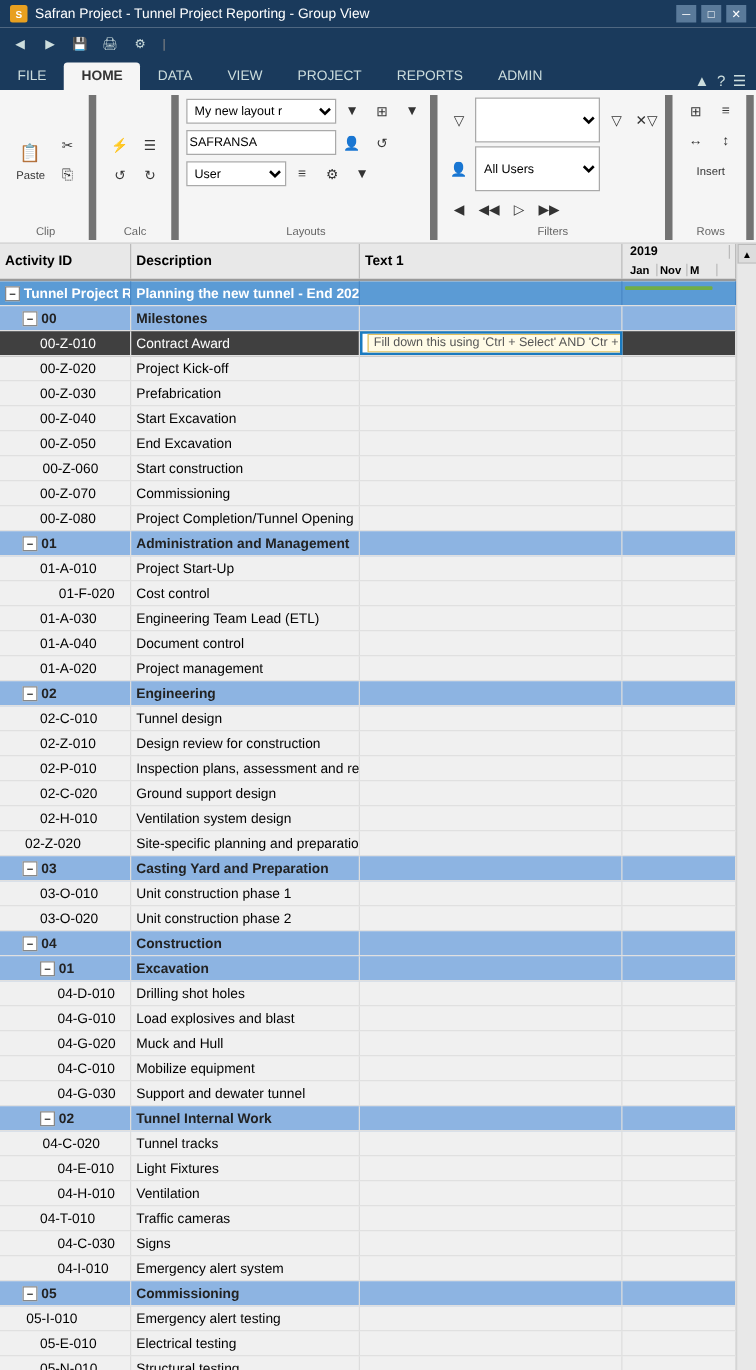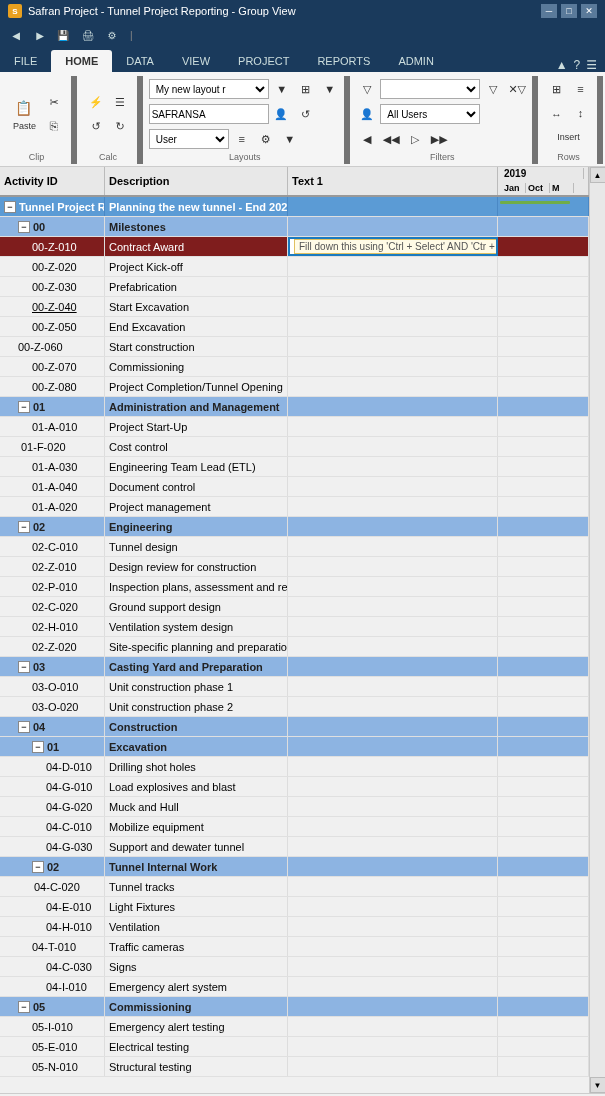--- a/index.html
+++ b/index.html
@@ -27,41 +27,41 @@
     .ribbon-group { display: flex; flex-direction: column; align-items: center; border-right: 6px solid #737373; padding: 2px 6px; min-width: fit-content; }
     .ribbon-group-label { font-size: 9px; color: #666; text-align: center; width: 100%; margin-top: auto; padding-top: 2px; }
     .ribbon-group-content { display: flex; align-items: center; gap: 2px; flex: 1; }
     .ribbon-btn { display: flex; flex-direction: column; align-items: center; justify-content: center; padding: 2px 4px; border: 1px solid transparent; border-radius: 2px; cursor: pointer; min-width: 28px; height: 52px; font-size: 9px; color: #333; background: transparent; gap: 2px; }
     .ribbon-btn-icon { width: 22px; height: 22px; display: flex; align-items: center; justify-content: center; font-size: 14px; }
     .ribbon-btn-small { display: flex; align-items: center; justify-content: center; width: 22px; height: 22px; border: 1px solid transparent; border-radius: 2px; cursor: pointer; font-size: 11px; color: #333; background: transparent; }
     .layout-row { display: flex; align-items: center; gap: 2px; }
     .layout-select { height: 20px; font-size: 10px; border: 1px solid #aaa; background: white; padding: 0 2px; width: 120px; }
     .layout-select-small { height: 20px; font-size: 10px; border: 1px solid #aaa; background: white; padding: 0 2px; width: 80px; }
     .filter-row { display: flex; align-items: center; gap: 2px; }
-    .filter-select { height: 20px; font-size: 10px; border: 1px solid #aaa; background: white; padding: 0 2px; width: 100px; }
+    .filter-select { height: 36px; font-size: 10px; border: 1px solid #aaa; background: white; padding: 0 2px; width: 100px; }
     
     
     .table-container { display: flex; height: calc(1096px - 170px); overflow: hidden; }
     .table-main { flex: 1; overflow: hidden; display: flex; flex-direction: column; }
     
     
     .col-header-row { display: flex; background: #e8e8e8; border-bottom: 2px solid #999; height: 30px; }
     .col-header { padding: 0 4px; display: flex; align-items: center; font-weight: 600; font-size: 11px; border-right: 1px solid #bbb; overflow: hidden; white-space: nowrap; }
     
     .col-activity { width: 105px; min-width: 105px; }
     .col-description { width: 183px; min-width: 183px; }
     .col-text1 { width: 210px; min-width: 210px; }
     .col-gantt { flex: 1; }
     
     
     .table-body { overflow-y: auto; overflow-x: hidden; flex: 1; }
     .table-row { display: flex; height: 20px; border-bottom: 1px solid #e0e0e0; }
     .table-row.group-row { background: #5b9bd5; color: white; font-weight: 600; }
     .table-row.subgroup-row { background: #8db4e2; color: #222; font-weight: 600; }
-    .table-row.selected-row { background: #7f1d1d; color: white; }
+    .table-row.selected-row { background: #404040; color: white; }
     .table-cell { padding: 0 4px; display: flex; align-items: center; border-right: 1px solid #ddd; overflow: hidden; white-space: nowrap; font-size: 11px; }
     .table-row.group-row .table-cell { border-right-color: #4a88c5; }
     
     .collapse-btn { width: 12px; height: 12px; border: 1px solid #888; background: white; display: inline-flex; align-items: center; justify-content: center; font-size: 9px; cursor: pointer; margin-right: 3px; color: #333; flex-shrink: 0; }
     
     .scrollbar-area { height: 16px; background: #f0f0f0; border-top: 1px solid #ccc; display: flex; align-items: center; padding: 0 4px; }
     
     .edit-cell { border: 2px solid #1a7abf !important; background: white !important; }
     
     .text-hint { font-size: 10px; color: #555; background: #fffbe6; border: 1px solid #e0c060; padding: 1px 4px; position: absolute; left: 0; top: 0; white-space: nowrap; }
@@ -220,21 +220,21 @@
       <div class="col-header col-activity">Activity ID</div>
       <div class="col-header col-description">Description</div>
       <div class="col-header col-text1">Text 1</div>
       <div class="col-header col-gantt">
         <div style="display:flex;flex-direction:column;width:100%;">
           <div style="display:flex;height:14px;align-items:center;">
             <span style="font-size:10px;font-weight:700;padding:0 2px;border-right:1px solid #bbb;flex:1;">2019</span>
           </div>
           <div style="display:flex;height:16px;align-items:center;">
             <span style="font-size:9px;padding:0 2px;border-right:1px solid #bbb;width:24px;">Jan</span>
-            <span style="font-size:9px;padding:0 2px;border-right:1px solid #bbb;width:24px;">Oct</span>
+            <span style="font-size:9px;padding:0 2px;border-right:1px solid #bbb;width:24px;">Nov</span>
             <span style="font-size:9px;padding:0 2px;border-right:1px solid #bbb;width:24px;">M</span>
           </div>
         </div>
       </div>
     </div>
 
     <div class="table-body" id="table-body">
     <div class="table-row group-row">
           <div class="table-cell col-activity" style="padding-left: 4px;">
             <span class="collapse-btn">−</span>
@@ -275,111 +275,111 @@
         </div>
         <div class="table-row">
           <div class="table-cell col-activity" style="padding-left: 32px;">
             <span>00-Z-030</span>
           </div>
           <div class="table-cell col-description">Prefabrication</div>
           <div class="table-cell col-text1" style="position: relative;"></div>
           <div class="table-cell col-gantt" style="padding: 0px; position: relative; overflow: hidden;"></div>
         </div>
         <div class="table-row">
-          <div class="table-cell col-activity" style="padding-left: 32px; text-decoration: underline;">
+          <div class="table-cell col-activity" style="padding-left: 32px;">
             <span>00-Z-040</span>
           </div>
           <div class="table-cell col-description">Start Excavation</div>
           <div class="table-cell col-text1" style="position: relative;"></div>
           <div class="table-cell col-gantt" style="padding: 0px; position: relative; overflow: hidden;"></div>
         </div>
         <div class="table-row">
           <div class="table-cell col-activity" style="padding-left: 32px;">
             <span>00-Z-050</span>
           </div>
           <div class="table-cell col-description">End Excavation</div>
           <div class="table-cell col-text1" style="position: relative;"></div>
           <div class="table-cell col-gantt" style="padding: 0px; position: relative; overflow: hidden;"></div>
         </div>
         <div class="table-row">
+          <div class="table-cell col-activity" style="padding-left: 34px;">
+            <span>00-Z-060</span>
+          </div>
+          <div class="table-cell col-description">Start construction</div>
+          <div class="table-cell col-text1" style="position: relative;"></div>
+          <div class="table-cell col-gantt" style="padding: 0px; position: relative; overflow: hidden;"></div>
+        </div>
+        <div class="table-row">
+          <div class="table-cell col-activity" style="padding-left: 32px;">
+            <span>00-Z-070</span>
+          </div>
+          <div class="table-cell col-description">Commissioning</div>
+          <div class="table-cell col-text1" style="position: relative;"></div>
+          <div class="table-cell col-gantt" style="padding: 0px; position: relative; overflow: hidden;"></div>
+        </div>
+        <div class="table-row">
+          <div class="table-cell col-activity" style="padding-left: 32px;">
+            <span>00-Z-080</span>
+          </div>
+          <div class="table-cell col-description">Project Completion/Tunnel Opening</div>
+          <div class="table-cell col-text1" style="position: relative;"></div>
+          <div class="table-cell col-gantt" style="padding: 0px; position: relative; overflow: hidden;"></div>
+        </div>
+        <div class="table-row subgroup-row">
           <div class="table-cell col-activity" style="padding-left: 18px;">
-            <span>00-Z-060</span>
-          </div>
-          <div class="table-cell col-description">Start construction</div>
-          <div class="table-cell col-text1" style="position: relative;"></div>
-          <div class="table-cell col-gantt" style="padding: 0px; position: relative; overflow: hidden;"></div>
-        </div>
-        <div class="table-row">
-          <div class="table-cell col-activity" style="padding-left: 32px;">
-            <span>00-Z-070</span>
-          </div>
-          <div class="table-cell col-description">Commissioning</div>
-          <div class="table-cell col-text1" style="position: relative;"></div>
-          <div class="table-cell col-gantt" style="padding: 0px; position: relative; overflow: hidden;"></div>
-        </div>
-        <div class="table-row">
-          <div class="table-cell col-activity" style="padding-left: 32px;">
-            <span>00-Z-080</span>
-          </div>
-          <div class="table-cell col-description">Project Completion/Tunnel Opening</div>
+            <span class="collapse-btn">−</span>
+            <span>01</span>
+          </div>
+          <div class="table-cell col-description">Administration and Management</div>
+          <div class="table-cell col-text1" style="position: relative;"></div>
+          <div class="table-cell col-gantt" style="padding: 0px; position: relative; overflow: hidden;"></div>
+        </div>
+        <div class="table-row">
+          <div class="table-cell col-activity" style="padding-left: 32px;">
+            <span>01-A-010</span>
+          </div>
+          <div class="table-cell col-description">Project Start-Up</div>
+          <div class="table-cell col-text1" style="position: relative;"></div>
+          <div class="table-cell col-gantt" style="padding: 0px; position: relative; overflow: hidden;"></div>
+        </div>
+        <div class="table-row">
+          <div class="table-cell col-activity" style="padding-left: 47px;">
+            <span>01-F-020</span>
+          </div>
+          <div class="table-cell col-description">Cost control</div>
+          <div class="table-cell col-text1" style="position: relative;"></div>
+          <div class="table-cell col-gantt" style="padding: 0px; position: relative; overflow: hidden;"></div>
+        </div>
+        <div class="table-row">
+          <div class="table-cell col-activity" style="padding-left: 32px;">
+            <span>01-A-030</span>
+          </div>
+          <div class="table-cell col-description">Engineering Team Lead (ETL)</div>
+          <div class="table-cell col-text1" style="position: relative;"></div>
+          <div class="table-cell col-gantt" style="padding: 0px; position: relative; overflow: hidden;"></div>
+        </div>
+        <div class="table-row">
+          <div class="table-cell col-activity" style="padding-left: 32px;">
+            <span>01-A-040</span>
+          </div>
+          <div class="table-cell col-description">Document control</div>
+          <div class="table-cell col-text1" style="position: relative;"></div>
+          <div class="table-cell col-gantt" style="padding: 0px; position: relative; overflow: hidden;"></div>
+        </div>
+        <div class="table-row">
+          <div class="table-cell col-activity" style="padding-left: 32px;">
+            <span>01-A-020</span>
+          </div>
+          <div class="table-cell col-description">Project management</div>
           <div class="table-cell col-text1" style="position: relative;"></div>
           <div class="table-cell col-gantt" style="padding: 0px; position: relative; overflow: hidden;"></div>
         </div>
         <div class="table-row subgroup-row">
           <div class="table-cell col-activity" style="padding-left: 18px;">
             <span class="collapse-btn">−</span>
-            <span>01</span>
-          </div>
-          <div class="table-cell col-description">Administration and Management</div>
-          <div class="table-cell col-text1" style="position: relative;"></div>
-          <div class="table-cell col-gantt" style="padding: 0px; position: relative; overflow: hidden;"></div>
-        </div>
-        <div class="table-row">
-          <div class="table-cell col-activity" style="padding-left: 32px;">
-            <span>01-A-010</span>
-          </div>
-          <div class="table-cell col-description">Project Start-Up</div>
-          <div class="table-cell col-text1" style="position: relative;"></div>
-          <div class="table-cell col-gantt" style="padding: 0px; position: relative; overflow: hidden;"></div>
-        </div>
-        <div class="table-row">
-          <div class="table-cell col-activity" style="padding-left: 21px;">
-            <span>01-F-020</span>
-          </div>
-          <div class="table-cell col-description">Cost control</div>
-          <div class="table-cell col-text1" style="position: relative;"></div>
-          <div class="table-cell col-gantt" style="padding: 0px; position: relative; overflow: hidden;"></div>
-        </div>
-        <div class="table-row">
-          <div class="table-cell col-activity" style="padding-left: 32px;">
-            <span>01-A-030</span>
-          </div>
-          <div class="table-cell col-description">Engineering Team Lead (ETL)</div>
-          <div class="table-cell col-text1" style="position: relative;"></div>
-          <div class="table-cell col-gantt" style="padding: 0px; position: relative; overflow: hidden;"></div>
-        </div>
-        <div class="table-row">
-          <div class="table-cell col-activity" style="padding-left: 32px;">
-            <span>01-A-040</span>
-          </div>
-          <div class="table-cell col-description">Document control</div>
-          <div class="table-cell col-text1" style="position: relative;"></div>
-          <div class="table-cell col-gantt" style="padding: 0px; position: relative; overflow: hidden;"></div>
-        </div>
-        <div class="table-row">
-          <div class="table-cell col-activity" style="padding-left: 32px;">
-            <span>01-A-020</span>
-          </div>
-          <div class="table-cell col-description">Project management</div>
-          <div class="table-cell col-text1" style="position: relative;"></div>
-          <div class="table-cell col-gantt" style="padding: 0px; position: relative; overflow: hidden;"></div>
-        </div>
-        <div class="table-row subgroup-row">
-          <div class="table-cell col-activity" style="padding-left: 18px;">
-            <span class="collapse-btn">−</span>
             <span>02</span>
           </div>
           <div class="table-cell col-description">Engineering</div>
           <div class="table-cell col-text1" style="position: relative;"></div>
           <div class="table-cell col-gantt" style="padding: 0px; position: relative; overflow: hidden;"></div>
         </div>
         <div class="table-row">
           <div class="table-cell col-activity" style="padding-left: 32px;">
             <span>02-C-010</span>
           </div>
@@ -413,21 +413,21 @@
         </div>
         <div class="table-row">
           <div class="table-cell col-activity" style="padding-left: 32px;">
             <span>02-H-010</span>
           </div>
           <div class="table-cell col-description">Ventilation system design</div>
           <div class="table-cell col-text1" style="position: relative;"></div>
           <div class="table-cell col-gantt" style="padding: 0px; position: relative; overflow: hidden;"></div>
         </div>
         <div class="table-row">
-          <div class="table-cell col-activity" style="padding-left: 32px;">
+          <div class="table-cell col-activity" style="padding-left: 20px;">
             <span>02-Z-020</span>
           </div>
           <div class="table-cell col-description">Site-specific planning and preparatio</div>
           <div class="table-cell col-text1" style="position: relative;"></div>
           <div class="table-cell col-gantt" style="padding: 0px; position: relative; overflow: hidden;"></div>
         </div>
         <div class="table-row subgroup-row">
           <div class="table-cell col-activity" style="padding-left: 18px;">
             <span class="collapse-btn">−</span>
             <span>03</span>
@@ -570,21 +570,21 @@
         <div class="table-row subgroup-row">
           <div class="table-cell col-activity" style="padding-left: 18px;">
             <span class="collapse-btn">−</span>
             <span>05</span>
           </div>
           <div class="table-cell col-description">Commissioning</div>
           <div class="table-cell col-text1" style="position: relative;"></div>
           <div class="table-cell col-gantt" style="padding: 0px; position: relative; overflow: hidden;"></div>
         </div>
         <div class="table-row">
-          <div class="table-cell col-activity" style="padding-left: 32px;">
+          <div class="table-cell col-activity" style="padding-left: 21px;">
             <span>05-I-010</span>
           </div>
           <div class="table-cell col-description">Emergency alert testing</div>
           <div class="table-cell col-text1" style="position: relative;"></div>
           <div class="table-cell col-gantt" style="padding: 0px; position: relative; overflow: hidden;"></div>
         </div>
         <div class="table-row">
           <div class="table-cell col-activity" style="padding-left: 32px;">
             <span>05-E-010</span>
           </div>

